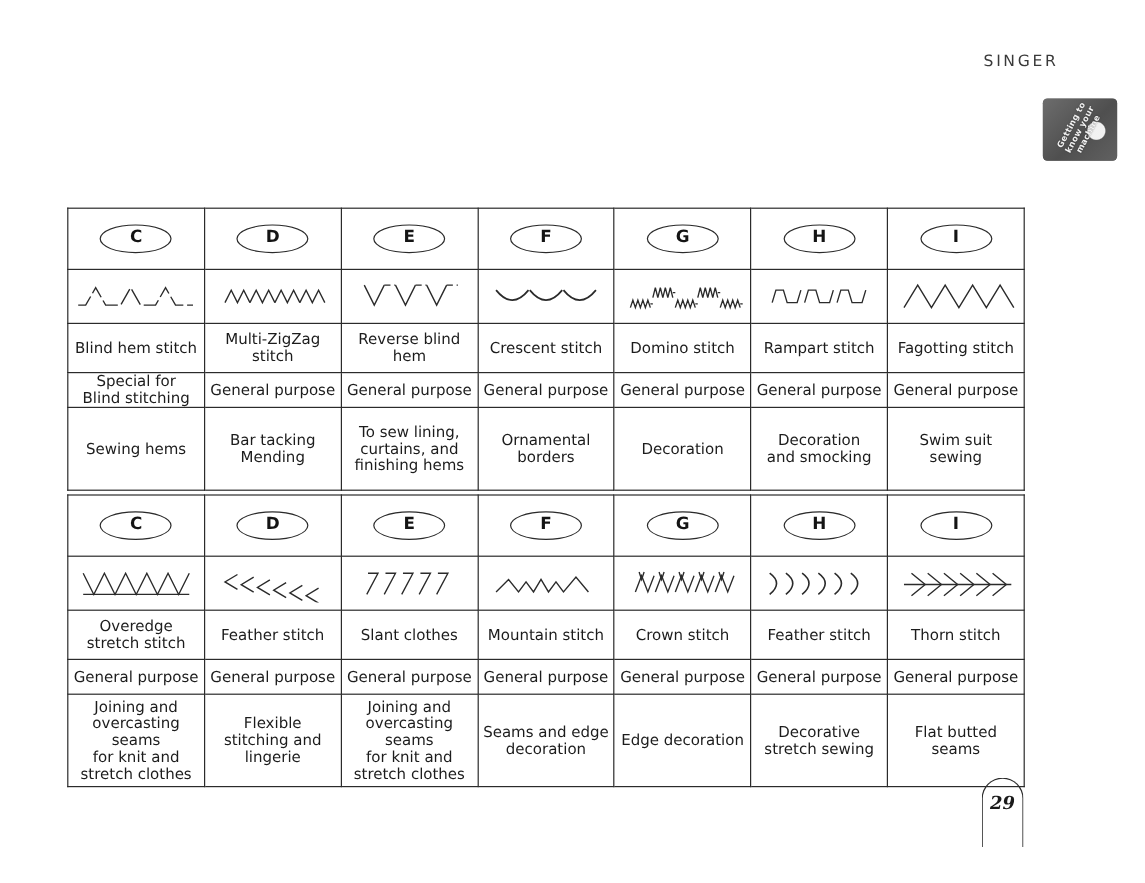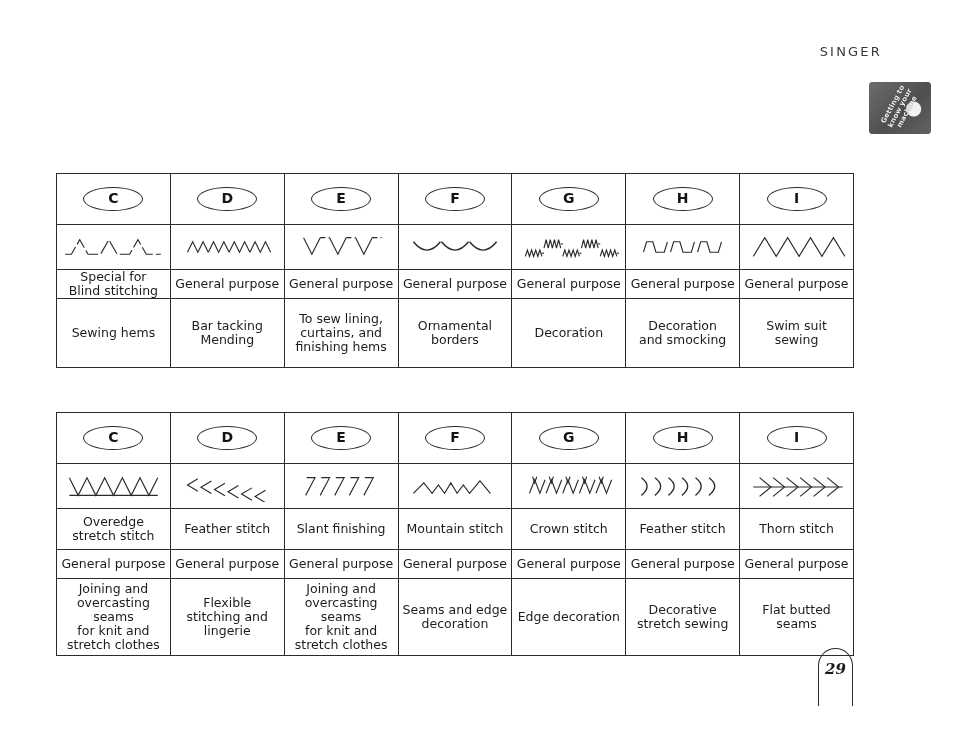--- a/index.html
+++ b/index.html
@@ -203,20 +203,29 @@
             <polyline points="38,20 41,10 47,10 50,20 58,20 61,10" fill="none" stroke="#2b2b2b" stroke-width="1.1"></polyline>
             <polyline points="64,20 67,10 73,10 76,20 84,20 87,10" fill="none" stroke="#2b2b2b" stroke-width="1.1"></polyline>
           </svg>
         </td>
         <td class="pattern-cell">
           <svg width="104" height="32" viewBox="0 0 100 30">
             <polyline points="8,24 19,6 30,24 41,6 52,24 63,6 74,24 85,6 96,24 " fill="none" stroke="#2b2b2b" stroke-width="1.1"></polyline>
           </svg>
         </td>
       </tr>
+    <tr class="row-name">
+        <td>Blind hem stitch</td>
+        <td>Multi-ZigZag<br>stitch</td>
+        <td>Reverse blind<br>hem</td>
+        <td>Crescent stitch</td>
+        <td>Domino stitch</td>
+        <td>Rampart stitch</td>
+        <td>Fagotting stitch</td>
+      </tr>
     <tr class="row-type">
         <td>Special for<br>Blind stitching</td>
         <td>General purpose</td>
         <td>General purpose</td>
         <td>General purpose</td>
         <td>General purpose</td>
         <td>General purpose</td>
         <td>General purpose</td>
       </tr>
     <tr class="row-use">
@@ -305,21 +314,21 @@
             <polyline points="40,7 51,16 40,25" fill="none" stroke="#2b2b2b" stroke-width="1.1"></polyline>
             <polyline points="53,7 64,16 53,25" fill="none" stroke="#2b2b2b" stroke-width="1.1"></polyline>
             <polyline points="66,7 77,16 66,25" fill="none" stroke="#2b2b2b" stroke-width="1.1"></polyline>
             <polyline points="79,7 90,16 79,25" fill="none" stroke="#2b2b2b" stroke-width="1.1"></polyline>
           </svg>
         </td>
       </tr>
     <tr class="row-name">
         <td>Overedge<br>stretch stitch</td>
         <td>Feather stitch</td>
-        <td>Slant finishing</td>
+        <td>Slant clothes</td>
         <td>Mountain stitch</td>
         <td>Crown stitch</td>
         <td>Feather stitch</td>
         <td>Thorn stitch</td>
       </tr>
     <tr class="row-type">
         <td>General purpose</td>
         <td>General purpose</td>
         <td>General purpose</td>
         <td>General purpose</td>

